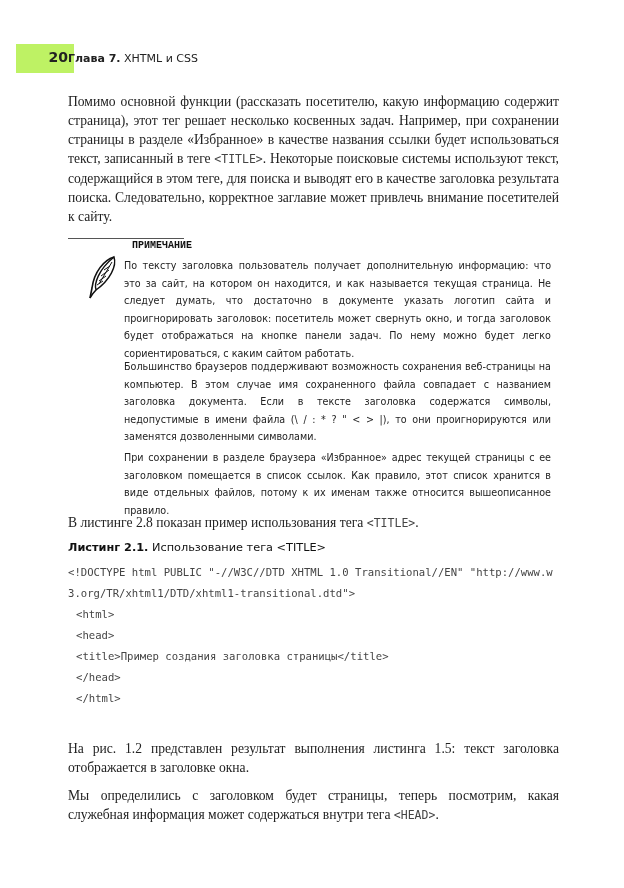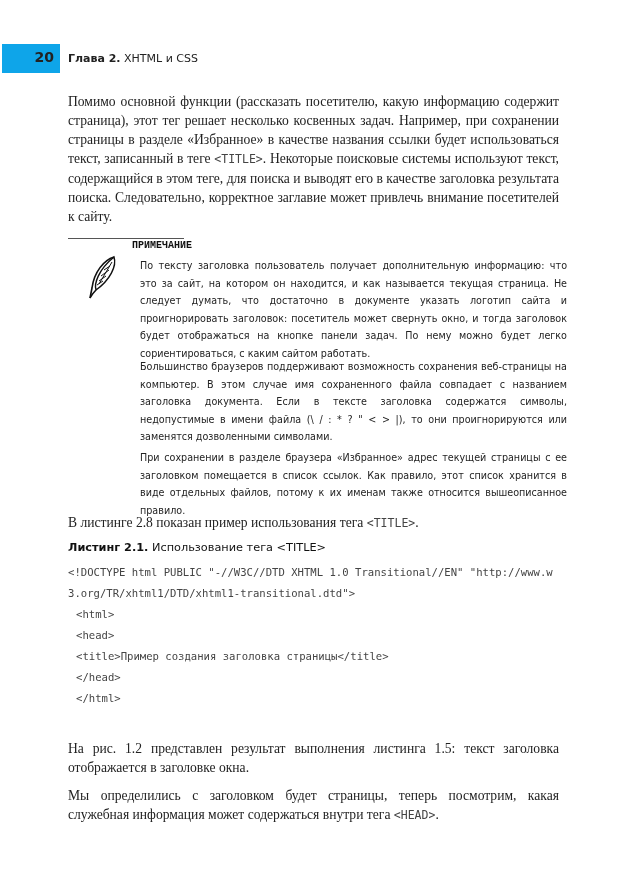--- a/index.html
+++ b/index.html
@@ -1,49 +1,49 @@
 <!DOCTYPE html>
 <html><head>
 <meta charset="utf-8">
 <style>
   html, body { margin:0; padding:0; background:#ffffff; }
   body { width:624px; height:888px; position:relative; overflow:hidden; color:#1a1a1a; }
   .runhead { position:absolute; top:44px; left:0; height:29px; width:624px; }
-  .pagebox { position:absolute; left:2px; top:0; width:58px; height:29px; background:#0ea5e9; }
+  .pagebox { position:absolute; left:16px; top:0; width:58px; height:29px; background:#bef264; }
   .pagenum { position:absolute; right:6px; top:5px; font-family:"DejaVu Sans", sans-serif; font-weight:bold; font-size:14px; color:#222; }
   .chapter { position:absolute; left:68px; top:8px; font-family:"DejaVu Sans", sans-serif; font-size:11px; color:#222; }
   .chapter b { font-weight:bold; }
   .serif { font-family:"Liberation Serif", serif; font-size:13.6px; line-height:19px; color:#222; text-align:justify; }
   .mono-inline { font-family:"DejaVu Sans Mono", monospace; font-size:11.5px; color:#444; }
   .p1 { position:absolute; left:68px; top:92px; width:491px; }
   .note-rule { position:absolute; left:68px; top:238px; width:116px; border-top:1px solid #555; }
   .note-title { position:absolute; left:132px; top:240px; font-family:Liberation Mono, monospace; font-weight:bold; font-size:10px; color:#111; }
   .feather { position:absolute; left:84px; top:254px; width:34px; height:48px; }
-  .note-body { position:absolute; left:140px; width:427px; font-family:"DejaVu Sans", sans-serif; font-size:9.6px; line-height:17.5px; color:#222; text-align:justify; }
+  .note-body { position:absolute; left:124px; width:427px; font-family:"DejaVu Sans", sans-serif; font-size:9.6px; line-height:17.5px; color:#222; text-align:justify; }
   .nb1 { top:257px; }
   .nb2 { top:358px; }
   .nb3 { top:449px; }
   .p2 { position:absolute; left:68px; top:513px; width:491px; }
   .listing-cap { position:absolute; left:68px; top:541px; font-family:"DejaVu Sans", sans-serif; font-size:11.3px; color:#111; }
   .listing-cap b { font-weight:bold; }
   .code { position:absolute; left:68px; top:562px; width:495px; font-family:"DejaVu Sans Mono", monospace; font-size:10.6px; color:#444; }
   .code .ln { height:21px; line-height:21px; white-space:pre;margin-left:8px; }
   .code .wrap { white-space:normal; line-height:21px; word-break:break-all; }
   .p3 { position:absolute; left:68px; top:739px; width:491px; }
   .p4 { position:absolute; left:68px; top:786px; width:491px; }
 </style>
 </head>
 <body>
 
 <div class="runhead">
   <div class="pagebox">
     <span class="pagenum">20</span>
   </div>
   <div class="chapter">
-    <b>Глава 2.</b>
+    <b>Глава 7.</b>
     <span>XHTML и CSS</span>
   </div>
 </div>
 
 <p class="serif p1" style="margin:0;"><span>Помимо основной функции (рассказать посетителю, какую информацию содержит страница), этот тег решает несколько косвенных задач. Например, при сохранении страницы в разделе «Избранное» в качестве названия ссылки будет использоваться текст, записанный в теге </span><span class="mono-inline">&lt;TITLE&gt;</span><span>. Некоторые поисковые системы используют текст, содержащийся в этом теге, для поиска и выводят его в качестве заголовка результата поиска. Следовательно, корректное заглавие может привлечь внимание посетителей к сайту.</span></p>
 
 <div class="note-rule"></div>
 <div class="note-title">ПРИМЕЧАНИЕ</div>
 
 <svg class="feather" viewBox="0 0 34 48">

